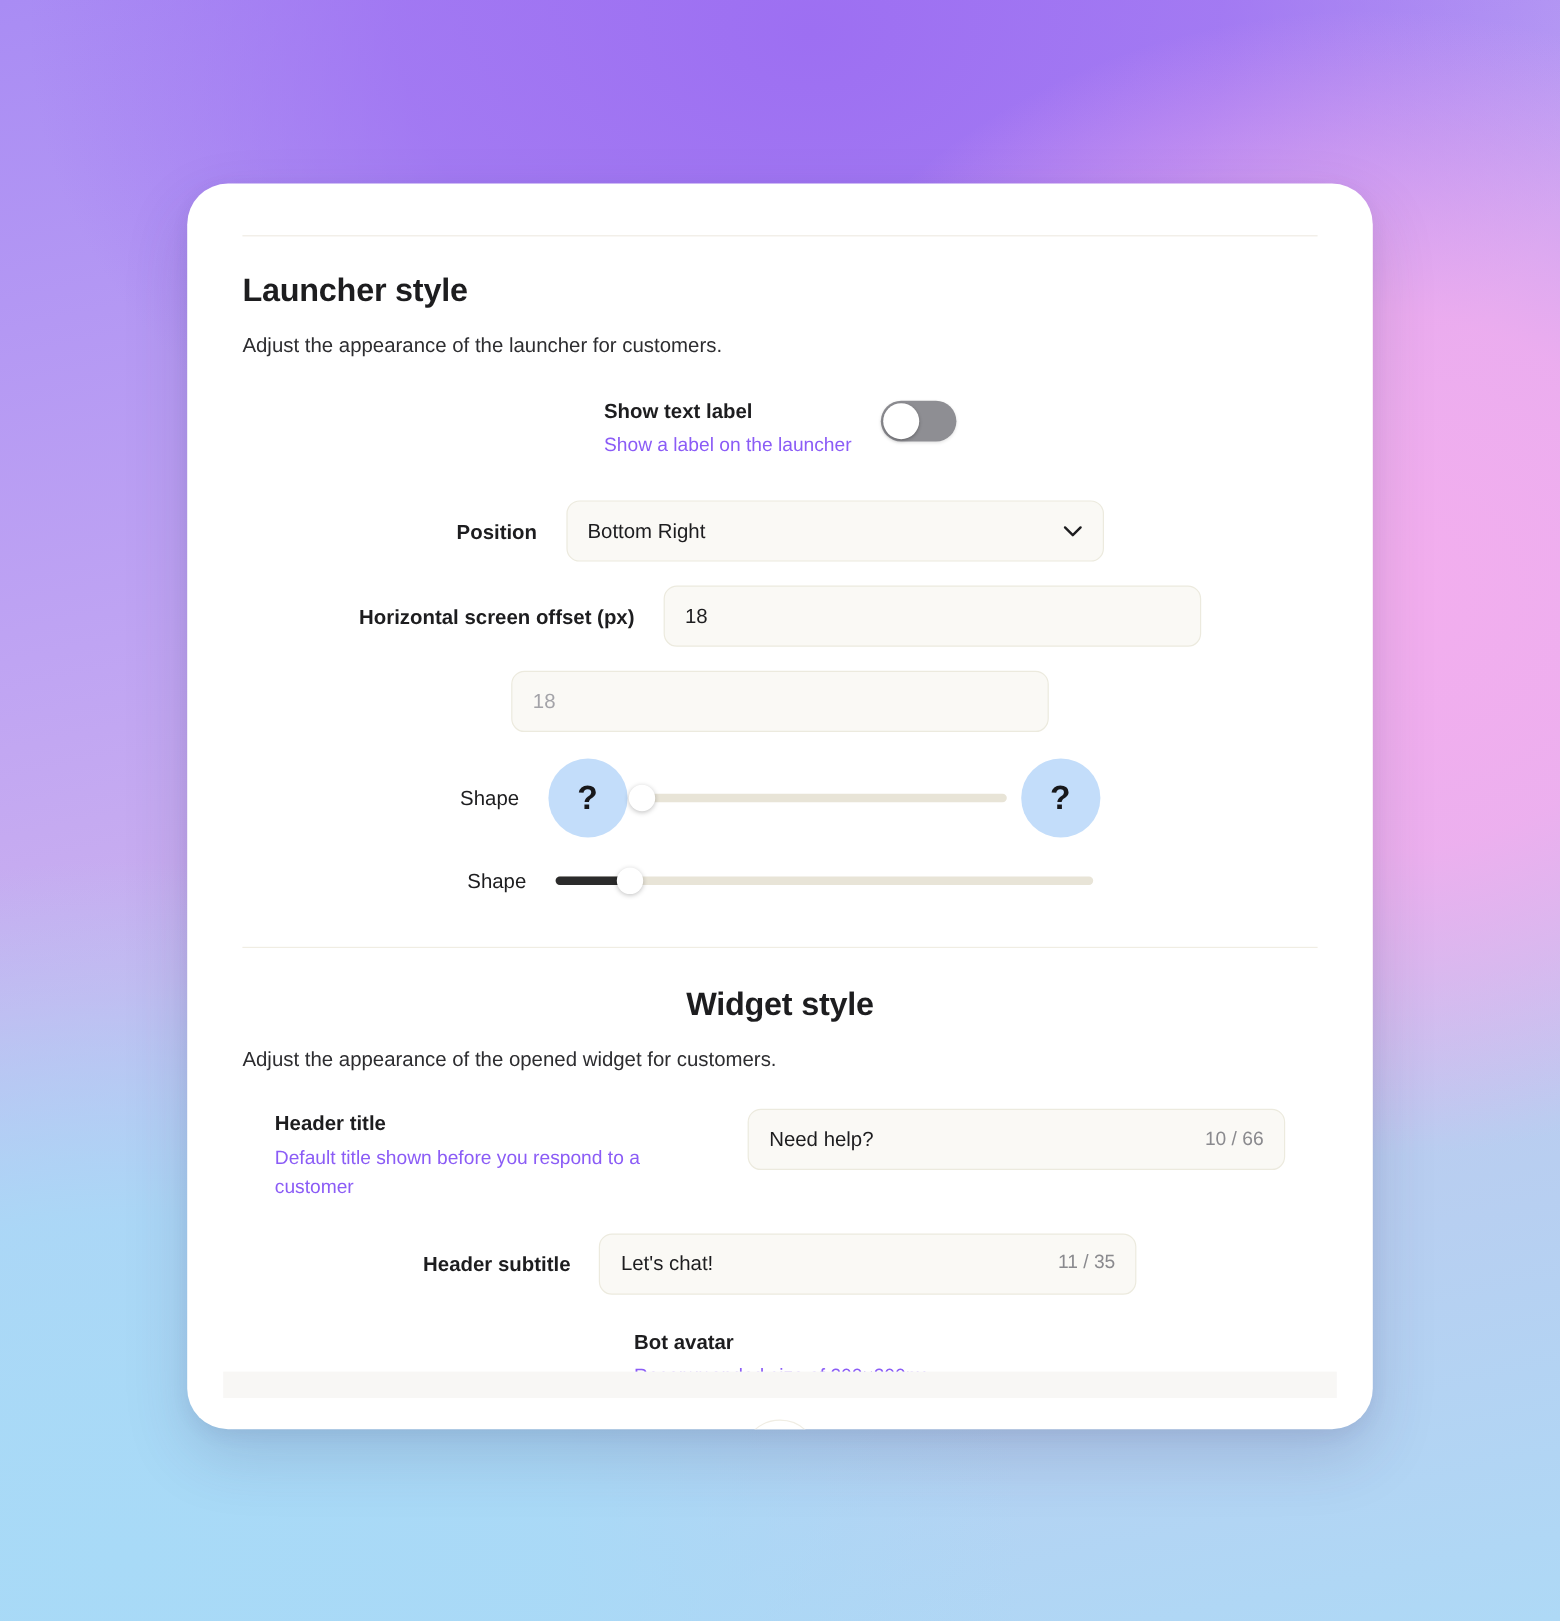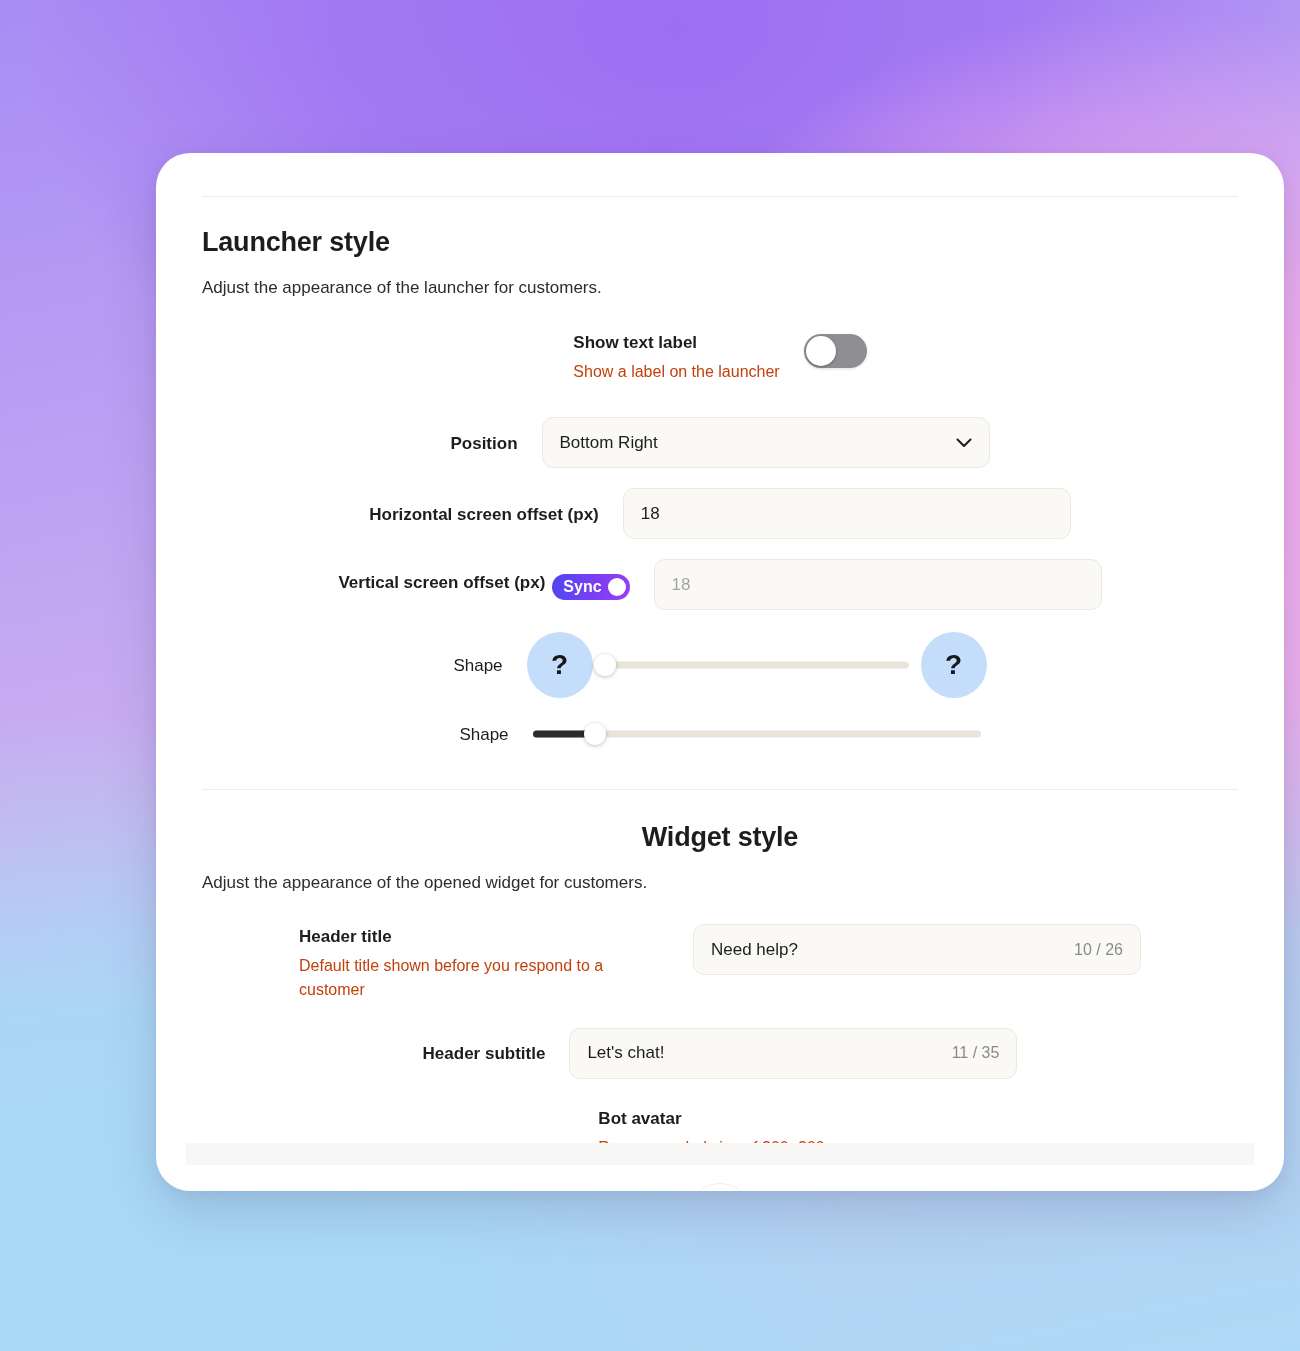--- a/index.html
+++ b/index.html
@@ -19,21 +19,21 @@
       radial-gradient(ellipse 66% 46% at 52% 2%, #9d6ff2 0%, rgba(157,111,242,0.72) 40%, rgba(157,111,242,0) 76%),
       linear-gradient(168deg, #a98cf4 0%, #bfa4f3 34%, #cbb0ef 52%, #b9cdf0 74%, #aed9f6 100%);
     position: relative;
   }
 
   
   .card {
     position: absolute;
     left: 156px;
     top: 153px;
-    width: 1128px;
+    width: 988px;
     height: 1038px;
     background: #ffffff;
     border-radius: 34px;
     box-shadow: 0 22px 52px rgba(60, 50, 100, 0.17), 0 4px 14px rgba(60,50,100,0.07);
     overflow: hidden;
   }
 
   .card-inner {
     position: absolute;
     left: 0; top: 0; right: 0; bottom: 0;
@@ -78,21 +78,21 @@
     line-height: 1.3;
   }
   .label-plain {
     font-size: 17px;
     font-weight: normal;
     color: #1d1d1f;
     line-height: 1.3;
   }
   .label-sub {
     font-size: 16px;
-    color: #c2410c;
+    color: #8b5cf6;
     margin-top: 6px;
     line-height: 1.45;
   }
 
   .control { flex: 0 0 auto; }
 
   
   .toggle {
     width: 63px;
     height: 34px;
@@ -294,28 +294,20 @@
         <div class="label-strong">Horizontal screen offset (px)</div>
       </div>
       <div class="control">
         <div class="field">
           <span>18</span>
         </div>
       </div>
     </div>
 
     <div class="row" style="margin-top:20px; align-items:center;">
-      <div class="row-label">
-        <div class="label-strong">
-          <span>Vertical screen offset (px)</span><span class="sync-pill">
-              <span class="sync-text">Sync</span>
-              <span class="sync-knob"></span>
-            </span>
-        </div>
-      </div>
       <div class="control">
         <div class="field">
           <span class="placeholder">18</span>
         </div>
       </div>
     </div>
 
     <div class="row" style="margin-top:22px; align-items:center;">
       <div class="row-label">
         <div class="label-plain">Shape</div>
@@ -355,21 +347,21 @@
     <div class="section-desc">Adjust the appearance of the opened widget for customers.</div>
 
     <div class="row" style="margin-top:31px;">
       <div class="row-label" style="max-width:370px;">
         <div class="label-strong">Header title</div>
         <div class="label-sub">Default title shown before you respond to a customer</div>
       </div>
       <div class="control">
         <div class="field">
           <span>Need help?</span>
-          <span class="counter">10 / 26</span>
+          <span class="counter">10 / 66</span>
         </div>
       </div>
     </div>
 
     <div class="row" style="margin-top:27px; align-items:center;">
       <div class="row-label">
         <div class="label-strong">Header subtitle</div>
       </div>
       <div class="control">
         <div class="field">

